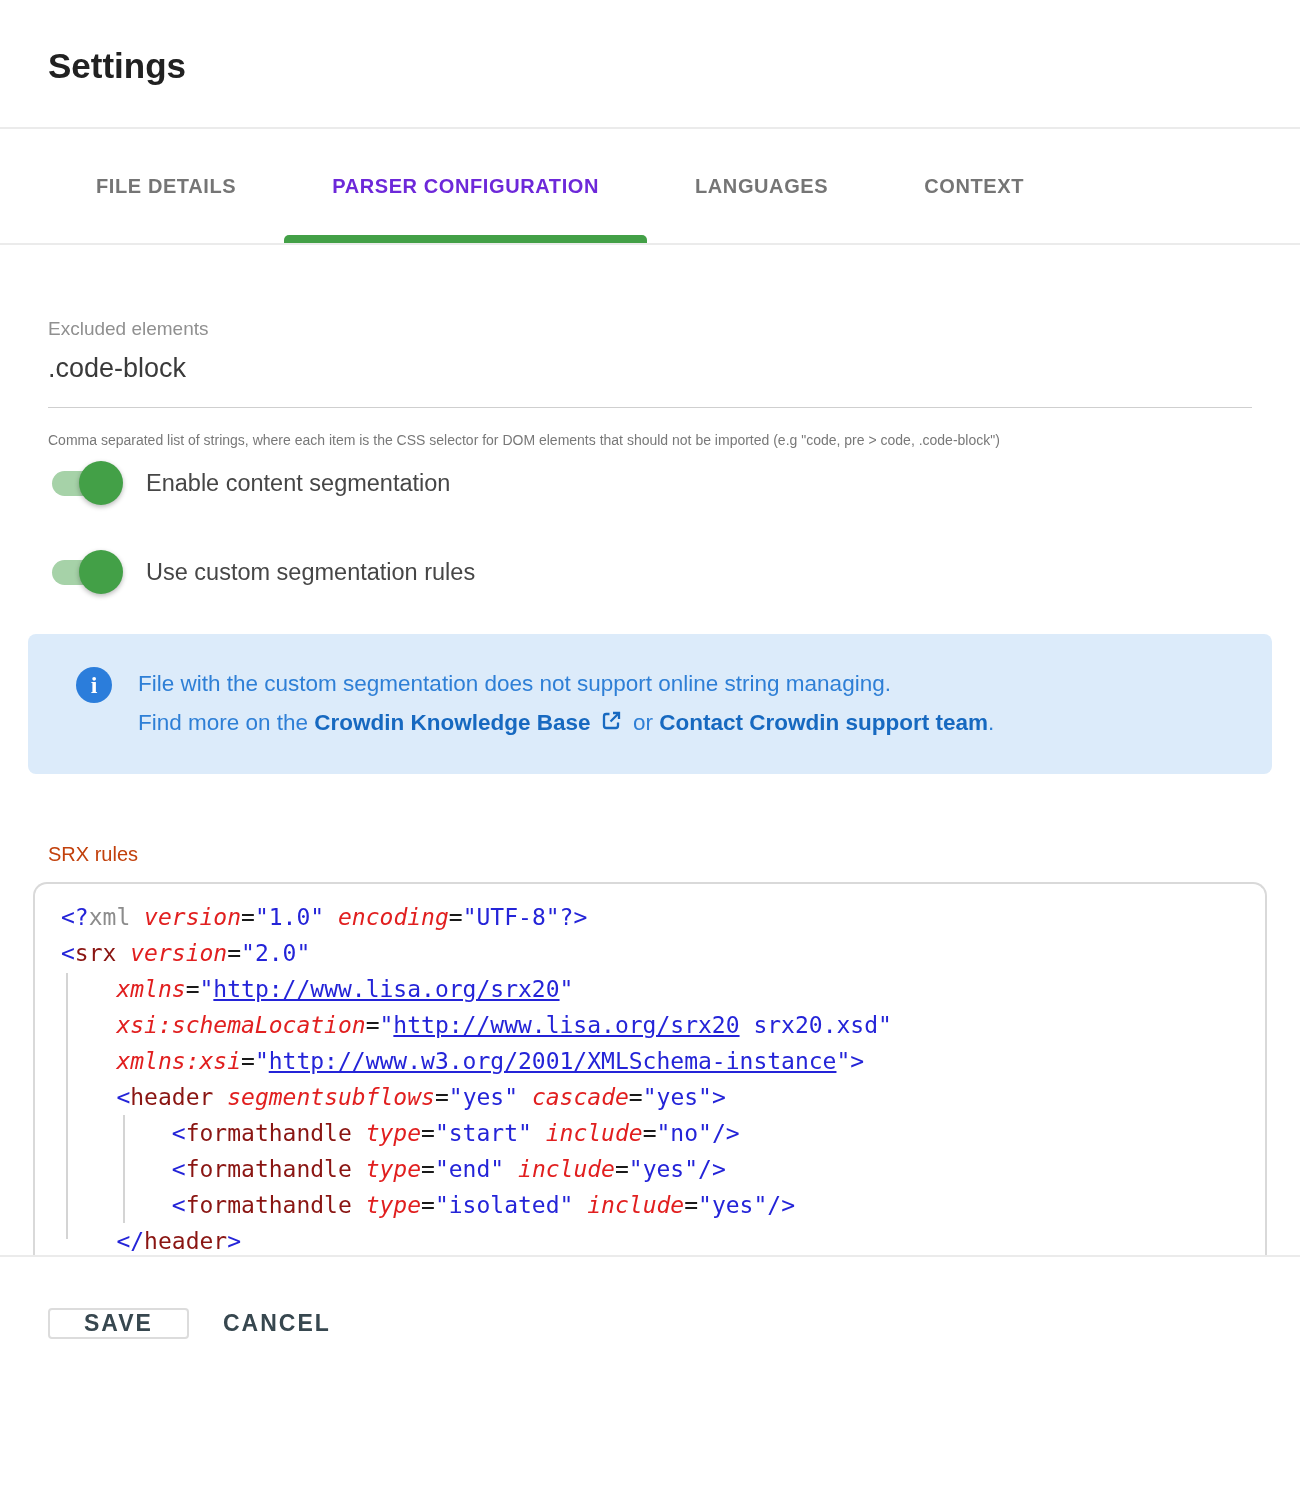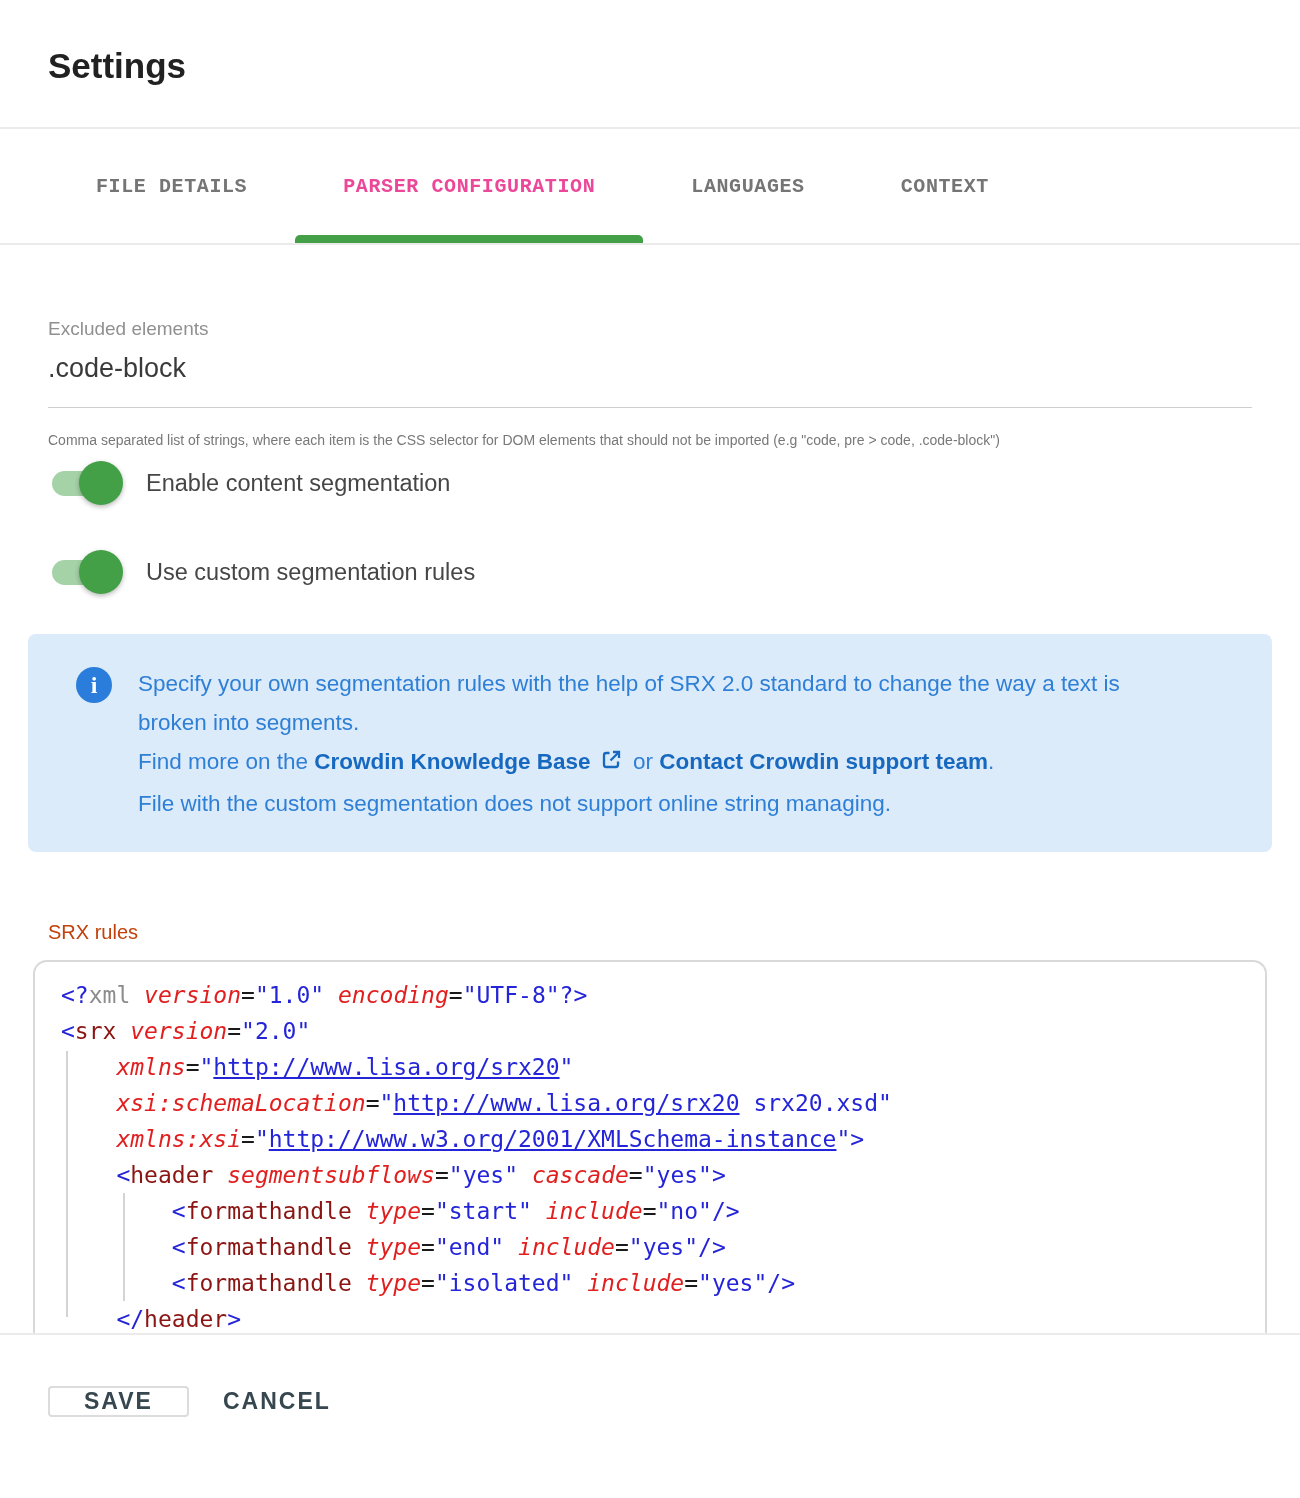--- a/index.html
+++ b/index.html
@@ -9,22 +9,22 @@
   .divider { height:2px; background:#ebebeb; }
 
   
   .header { padding:46px 48px 0 48px; }
   .title { font-size:35px; line-height:40px; font-weight:bold; color:#212121; }
   .divider-1 { margin-top:41px; }
 
   
   .tabbar { height:114px; display:flex; align-items:stretch; padding-left:48px; }
   .tab { position:relative; display:flex; align-items:center; padding:0 48px;
-    font-size:20px; font-weight:bold; letter-spacing:0.6px; color:#757575; cursor:pointer;font-family:Liberation Mono, monospace; }
-  .tab.active { color:#ec4899; }
+    font-size:20px; font-weight:bold; letter-spacing:0.6px; color:#757575; cursor:pointer; }
+  .tab.active { color:#6d28d9; }
   .tab-indicator { position:absolute; left:0; right:0; bottom:0; height:8px;
     background:#43a047; border-radius:5px 5px 0 0; }
 
   .content { padding:0 48px; }
 
   
   .field-label { margin-top:72px; font-size:19px; line-height:23px; color:#909090; }
   .field-value { margin-top:13px; font-size:27px; line-height:31px; color:#3a3a3a; }
   .field-underline { margin-top:23px; height:1px; background:#cfcfcf; }
   .field-help { margin-top:15px; width:1150px; font-size:14px; line-height:35px; color:#787878; }
@@ -120,29 +120,28 @@
     <div class="switch">
       <div class="switch-track"></div>
       <div class="switch-knob"></div>
     </div>
     <div class="toggle-label">Use custom segmentation rules</div>
   </div>
 
   <div class="info-box">
     <div class="info-icon">i</div>
     <div class="info-text">
-      <div>Specify your own segmentation rules with the help of SRX 2.0 standard to change the way a text is broken into segments.</div>
+      <div>File with the custom segmentation does not support online string managing.</div>
       <div>
         <span>Find more on the </span><span class="info-link">Crowdin Knowledge Base</span><span class="ext-icon"><svg width="24" height="24" viewBox="0 0 24 24" fill="none" stroke="#1769c0" stroke-width="2.3">
               <path d="M10.5 5 H7.2 C5.98 5 5 5.98 5 7.2 V16.8 C5 18.02 5.98 19 7.2 19 H16.8 C18.02 19 19 18.02 19 16.8 V13.5"></path>
               <path d="M14 4 H20 V10"></path>
               <path d="M20 4 L11.5 12.5"></path>
             </svg></span><span> or </span><span class="info-link">Contact Crowdin support team</span><span>.</span>
       </div>
-      <div>File with the custom segmentation does not support online string managing.</div>
     </div>
   </div>
 
   <div class="srx-label">SRX rules</div>
   <div class="code-block">
     <div id="code-lines">
         <div class="code-line"><span class="tok-p">&lt;?</span><span class="tok-g">xml</span><span class="tok-x"> </span><span class="tok-a">version</span><span class="tok-e">=</span><span class="tok-v">"1.0"</span><span class="tok-x"> </span><span class="tok-a">encoding</span><span class="tok-e">=</span><span class="tok-v">"UTF-8"</span><span class="tok-p">?&gt;</span></div>
         <div class="code-line"><span class="tok-p">&lt;</span><span class="tok-t">srx</span><span class="tok-x"> </span><span class="tok-a">version</span><span class="tok-e">=</span><span class="tok-v">"2.0"</span></div>
         <div class="code-line"><span class="tok-x">    </span><span class="tok-a">xmlns</span><span class="tok-e">=</span><span class="tok-v">"</span><span class="tok-u">http://www.lisa.org/srx20</span><span class="tok-v">"</span></div>
         <div class="code-line"><span class="tok-x">    </span><span class="tok-a">xsi:schemaLocation</span><span class="tok-e">=</span><span class="tok-v">"</span><span class="tok-u">http://www.lisa.org/srx20</span><span class="tok-v"> srx20.xsd"</span></div>

